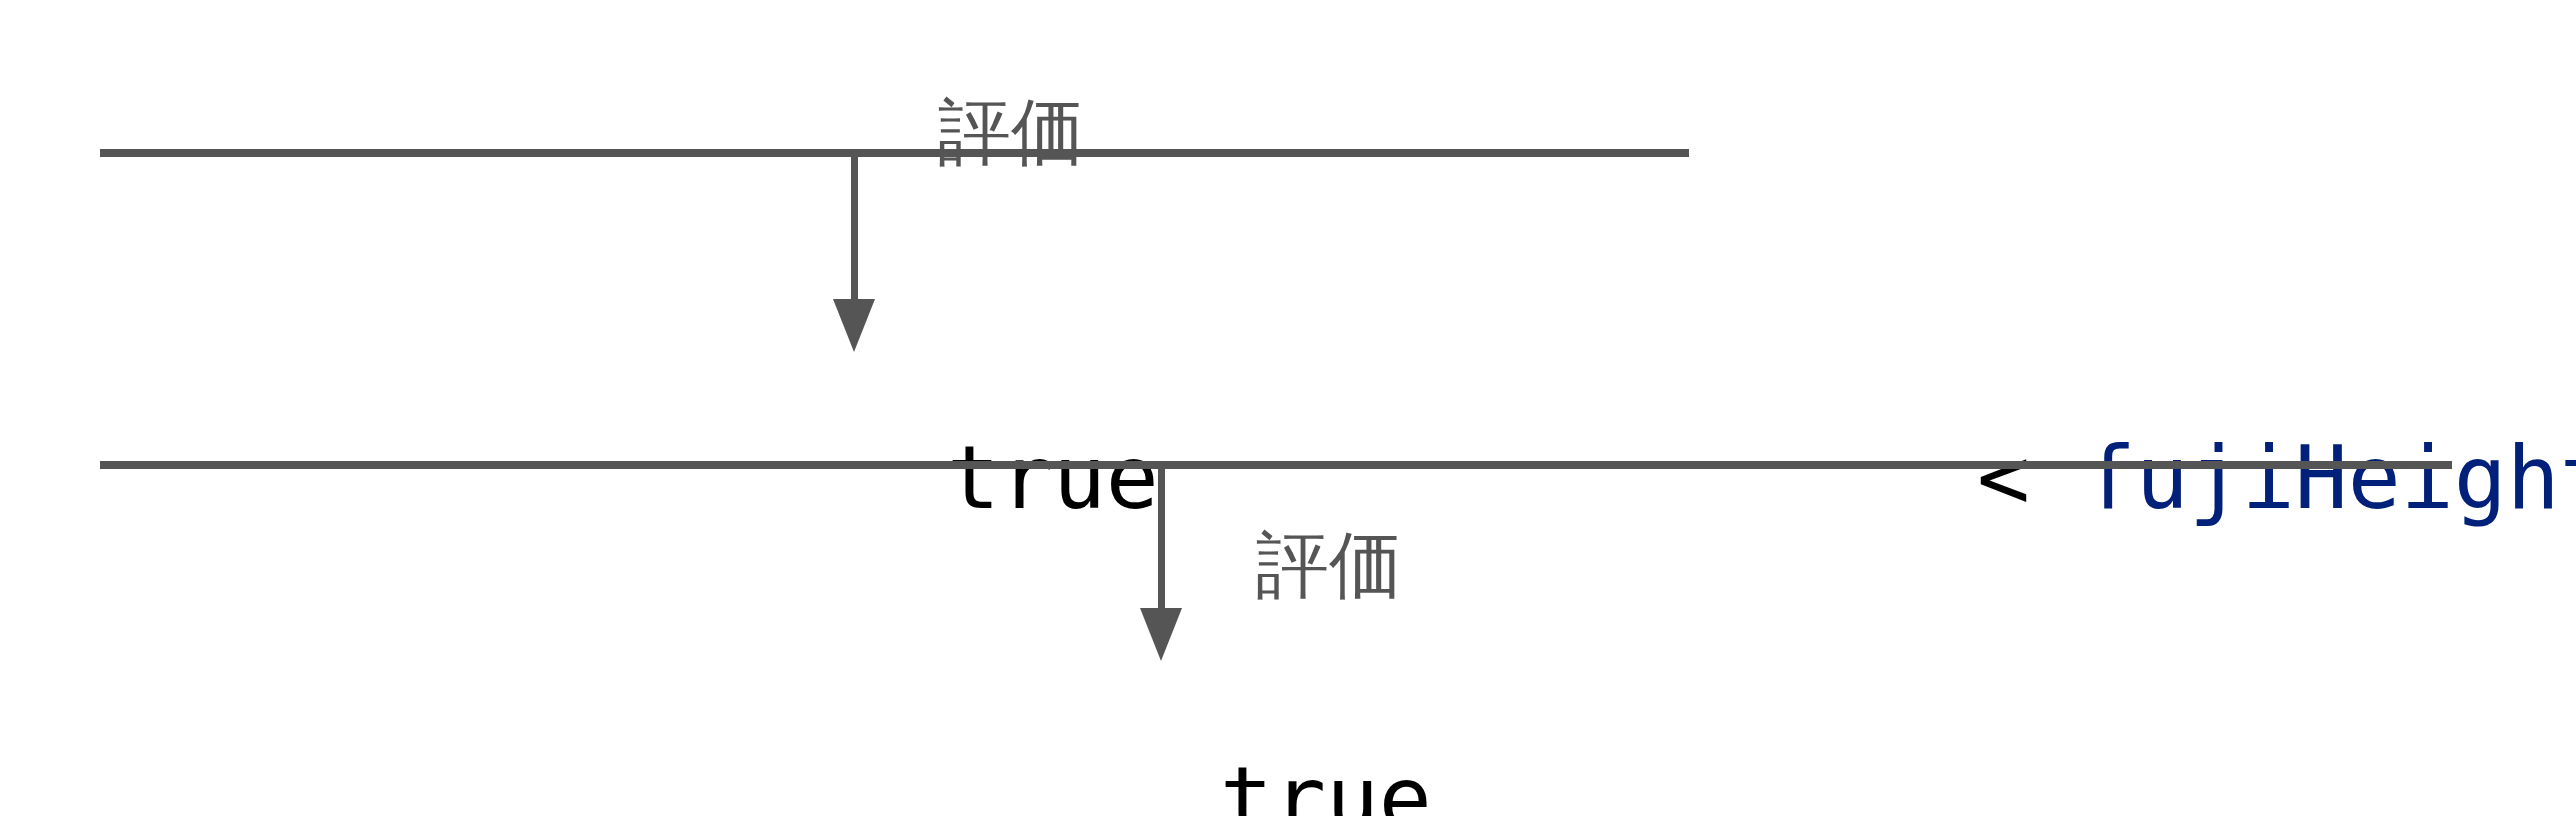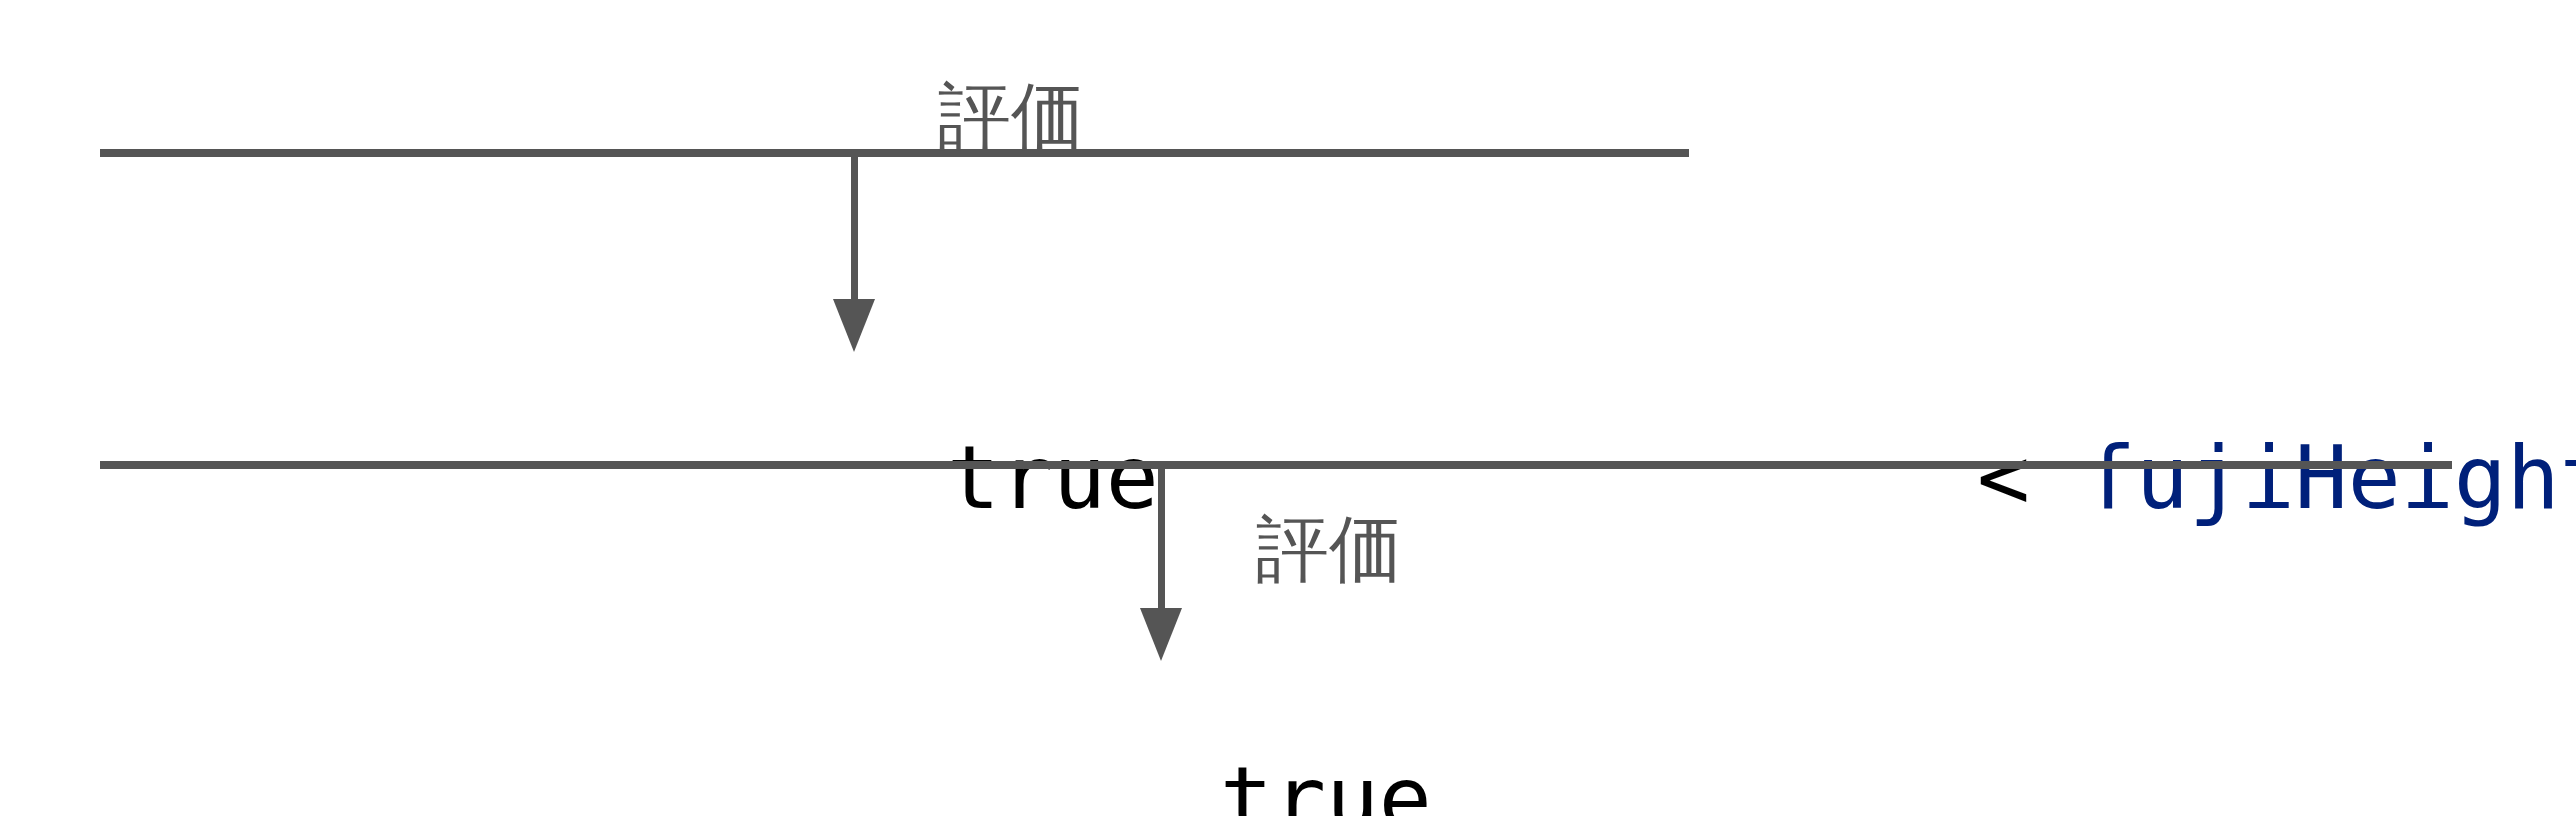--- a/index.html
+++ b/index.html
@@ -66,20 +66,21 @@
   }
 
   
   .annot {
     position: absolute;
     color: #555555;
     font-family: "DejaVu Sans", "Liberation Sans", sans-serif;
     font-size: 73px;
     line-height: 1.0;
     white-space: nowrap;
+    margin-top: 16px;
   }
 </style>
 </head>
 <body>
 
 <div id="stage">
 
 
   <div class="underline" style="left:100px; top:149px; width:1589px;"></div>
 

